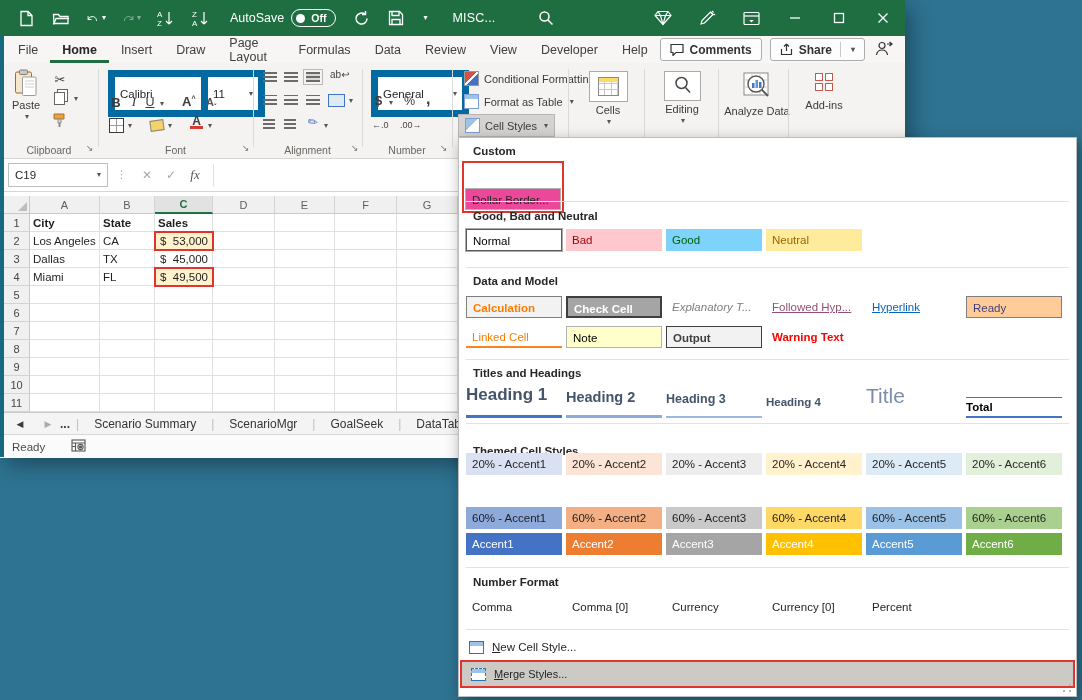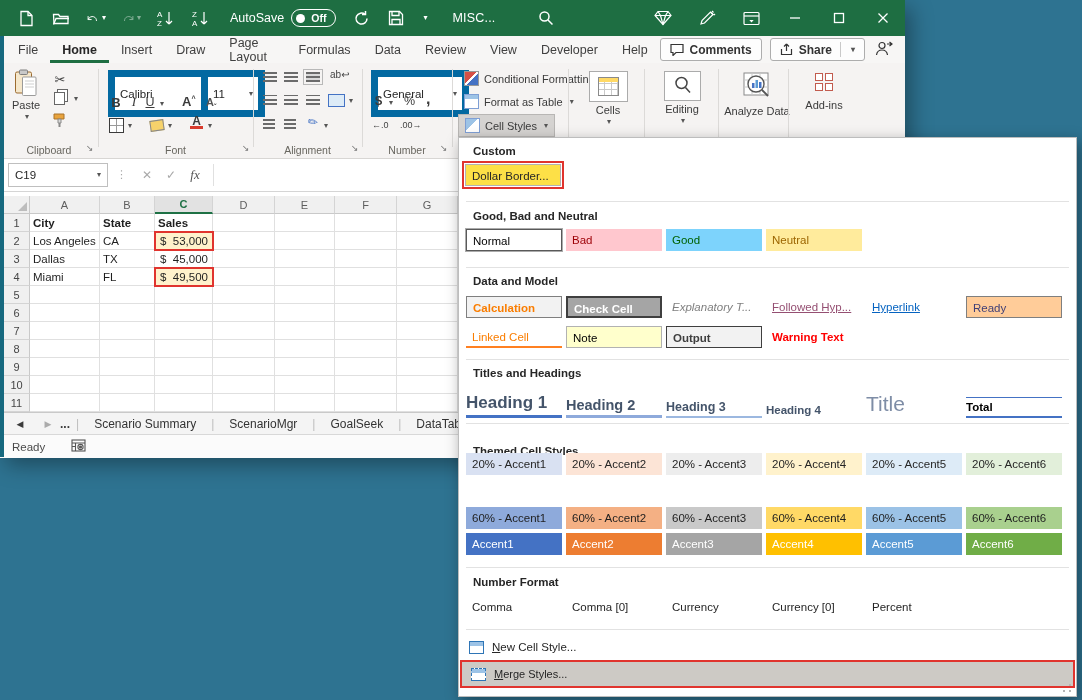--- a/index.html
+++ b/index.html
@@ -105,21 +105,21 @@
   .sw-border{border:1px solid #7F7F7F}
   .sw-borderlt{border:1px solid #B2B2B2}
   .sw-thick{border:2px solid #3F3F3F}
   .sw-out{border:1px solid #3F3F3F;font-weight:700}
   .sw-bold{font-weight:700}
   .sw-italic{font-style:italic}
   .sw-und{text-decoration:underline}
   .sw-lc{border-bottom:2px solid #FF8021;font-weight:0}
   .redwrap{border:2px solid #E0342E;padding:1px;display:inline-flex;position:absolute}
   .hrow{position:absolute;left:7px;right:6px;display:flex;align-items:flex-end}
-  .hitem{width:96px;margin-right:4px;box-sizing:border-box;padding-bottom:2px;white-space:nowrap;color:#44546A}
+  .hitem{width:96px;margin-right:4px;box-sizing:border-box;padding-bottom:10px;white-space:nowrap;color:#44546A}
   .h1{font-size:17px;font-weight:700;border-bottom:3px solid #4472C4}
   .h2{font-size:14.5px;font-weight:700;border-bottom:3px solid #8EAADB}
   .h3{font-size:12.5px;font-weight:700;border-bottom:2px solid #9CB8E0}
   .h4{font-size:11.5px;font-weight:700}
   .httl{font-size:21px;font-weight:400;color:#7E8DA6}
   .htot{font-size:11.5px;font-weight:700;color:#000;border-top:1px solid #4472C4;border-bottom:2px solid #4472C4;padding-top:3px;padding-bottom:3px}
   .nfitem{width:96px;margin-right:4px;padding-left:6px;box-sizing:border-box;font-size:11.5px}
   .fitem{position:absolute;left:10px;display:flex;align-items:center;gap:8px;height:22px;font-size:11.5px;color:#262626}
   .mergerow{position:absolute;left:1px;right:1px;height:28px;background:#CDCAC5;border:2px solid #E0342E;box-sizing:border-box;display:flex;align-items:center}
   .mergerow .inner{display:flex;align-items:center;gap:8px;margin-left:9px}
@@ -586,21 +586,21 @@
       </span>
     </div>
 
     <div class="lstrip"></div>
   </div>
 
   <div class="panel">
 
     <div class="ph" style="top:7px">Custom</div>
     <div class="redwrap" style="left:3px;top:23px">
-      <div class="sw sw-borderlt" style="margin-right: 0px; background: #fde047; color: rgb(38, 38, 38);"><span>Dollar Border...</span></div>
+      <div class="sw sw-borderlt" style="margin-right: 0px; background: #ec4899; color: rgb(38, 38, 38); margin-top: 24px;"><span>Dollar Border...</span></div>
     </div>
     <div class="pdiv" style="top:63px"></div>
 
     <div class="ph" style="top:72px">Good, Bad and Neutral</div>
     <div class="prow" style="top:91px">
       <div class="sw sw-normal" style="background: rgb(255, 255, 255); color: rgb(0, 0, 0);"><span>Normal</span></div>
       <div class="sw" style="background: rgb(255, 199, 206); color: rgb(156, 0, 6);"><span>Bad</span></div>
       <div class="sw" style="background: #7dd3fc; color: rgb(0, 97, 0);"><span>Good</span></div>
       <div class="sw" style="background: rgb(255, 235, 156); color: rgb(156, 101, 0);"><span>Neutral</span></div>
     </div>

